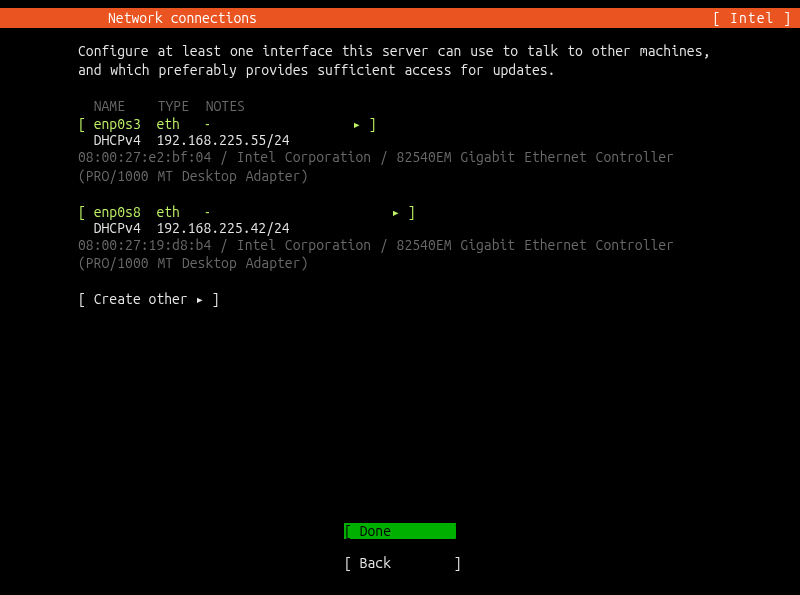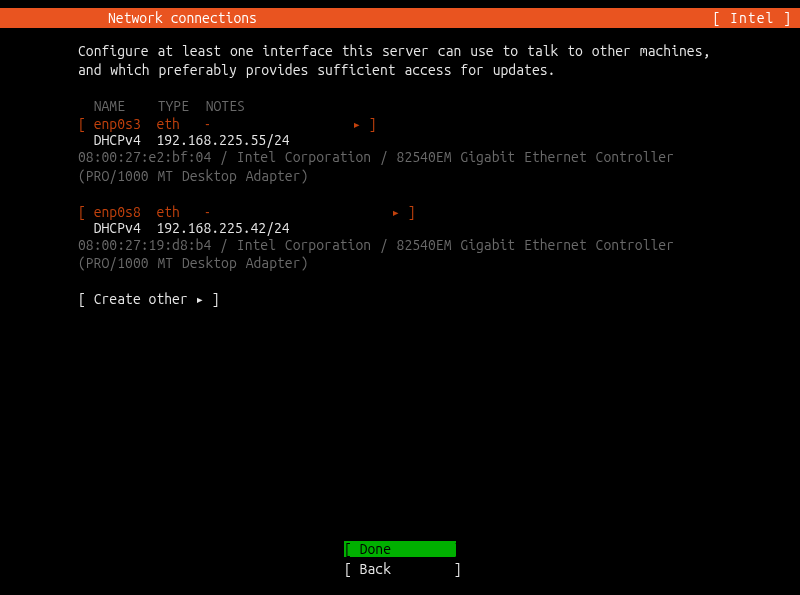--- a/index.html
+++ b/index.html
@@ -40,21 +40,21 @@
     }
     .columns-header {
       color: #6a6a6a;
       margin-bottom: 2px;
     }
     .col-name { display: inline-block; width: 64px; }
     .col-type { display: inline-block; width: 48px; }
     .col-notes { display: inline-block; }
     .iface-block { margin-bottom: 18px; }
     .iface-row {
-      color: #c2410c;
+      color: #bef264;
       white-space: pre;
     }
     .iface-sub {
       color: #e8e8e8;
       white-space: pre;
     }
     .iface-hw {
       color: #6a6a6a;
       line-height: 1.35;
       word-spacing: 1px;
@@ -68,21 +68,21 @@
       bottom: 16px;
       left: 0;
       width: 100%;
       text-align: center;
     }
     .btn {
       display: inline-block;
       width: 112px;
       text-align: left;
       white-space: pre;
-      margin: 2px auto;
+      margin: 8px auto;
     }
     .btn-done {
       background: #00b000;
       color: #000000;
     }
     .btn-back {
       color: #e8e8e8;
     }
   </style>
 </head>

